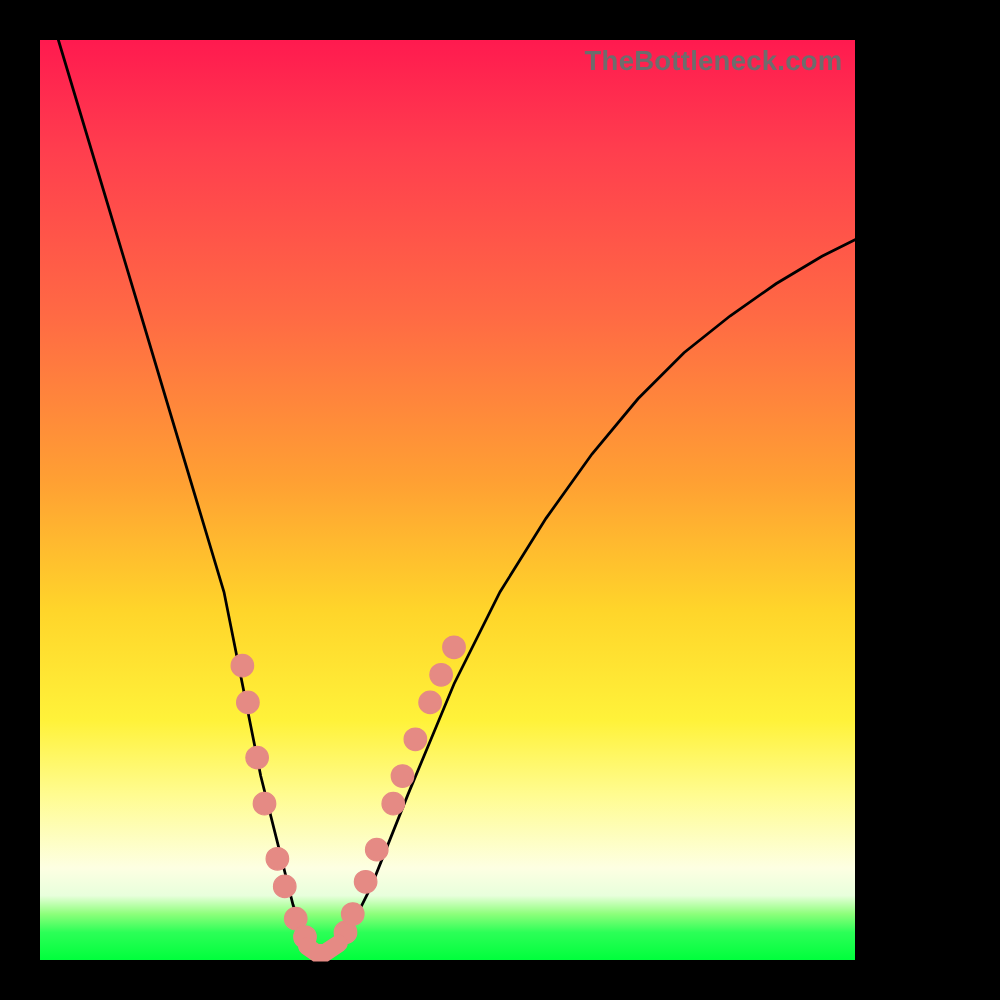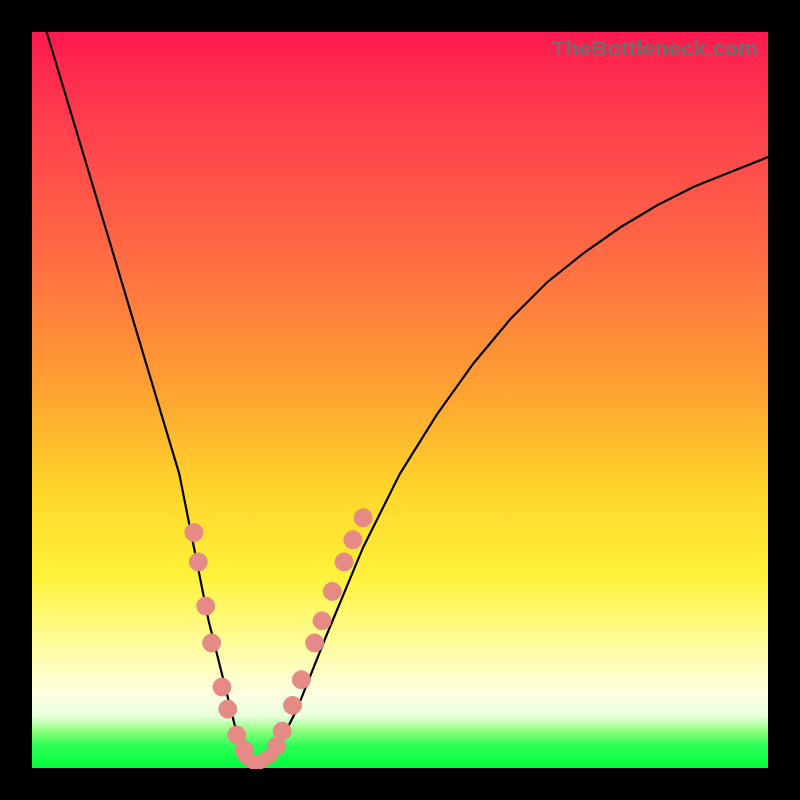--- a/index.html
+++ b/index.html
@@ -14,21 +14,21 @@
   .frame {
     position: relative;
     width: 800px;
     height: 800px;
     background: #000;
   }
   .plot-area {
     position: absolute;
     left: 32px;
     top: 32px;
-    width: 736px;
+    width: 652px;
     height: 736px;
     
     background:
       linear-gradient(
         to bottom,
         #ff1a4f 0%,
         #ff3e4e 12%,
         #ff6a44 30%,
         #ffa033 48%,
         #ffd52a 62%,

